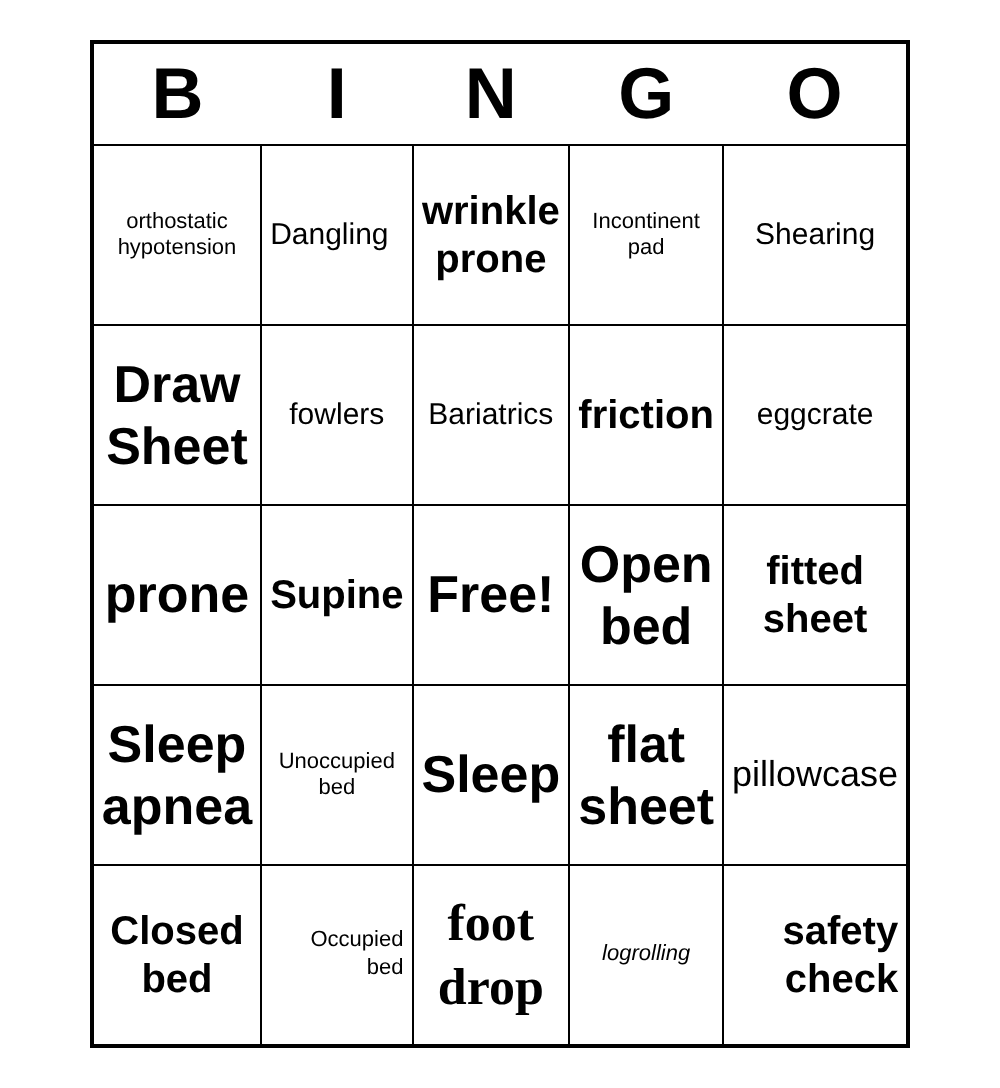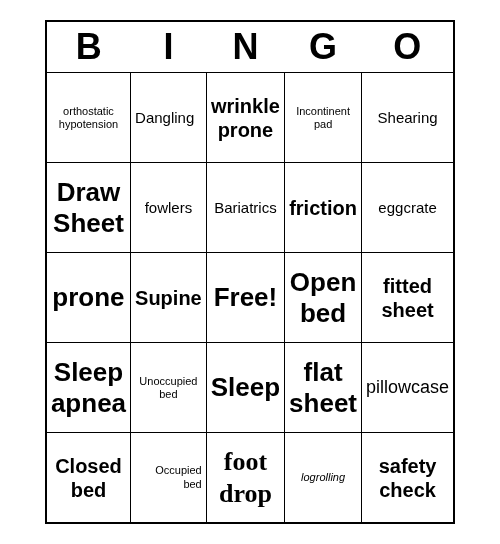--- a/index.html
+++ b/index.html
@@ -143,19 +143,19 @@
 bed</span>
           </td>
           <td>
             <span style="display: block; line-height: 1.2; white-space: pre-line; text-align: center; font-size: 26px; font-weight: bold; font-family: Liberation Serif, serif;">foot
 drop</span>
           </td>
           <td>
             <span style="display: block; line-height: 1.2; white-space: pre-line; text-align: center; font-size: 11px; font-style: italic;">logrolling</span>
           </td>
           <td>
-            <span style="display: block; line-height: 1.2; white-space: pre-line; text-align: center; font-size: 20px; font-weight: bold;">safety
+            <span style="display: block; line-height: 1.2; white-space: pre-line; text-align: right; font-size: 20px; font-weight: bold;">safety
 check</span>
           </td>
         </tr>
       </tbody>
   </table>
 </div>
 
 </body></html>

